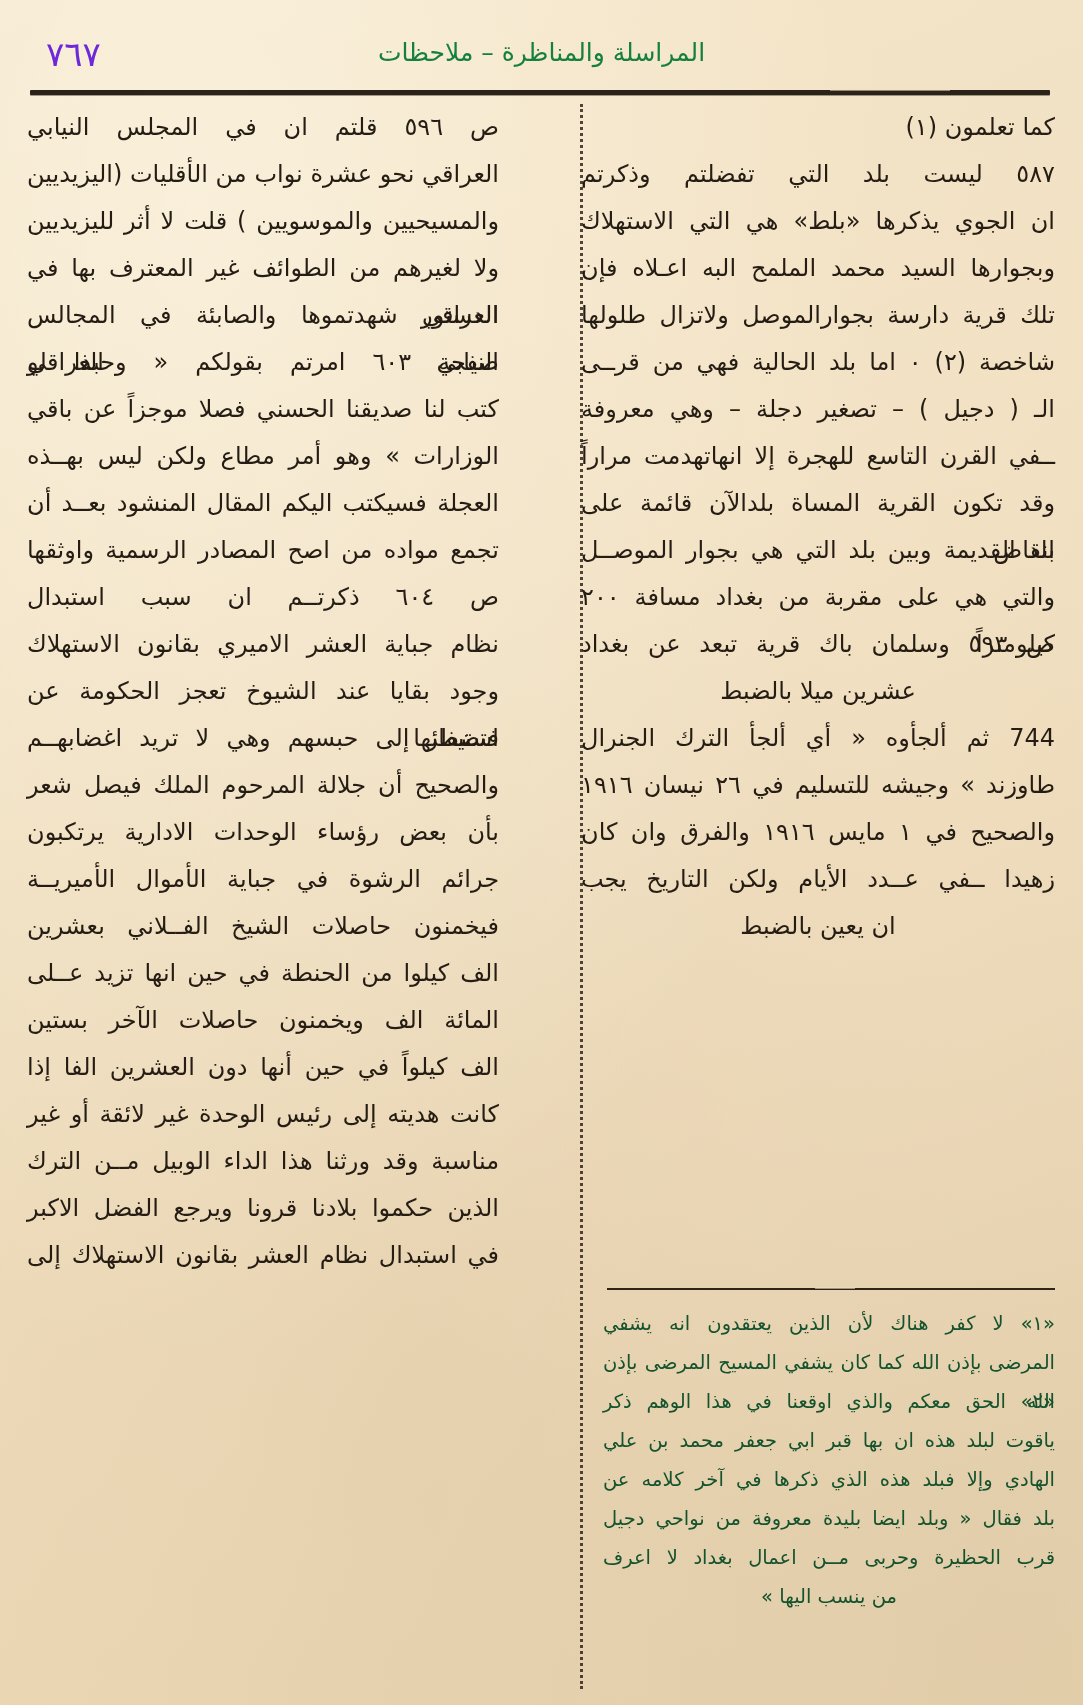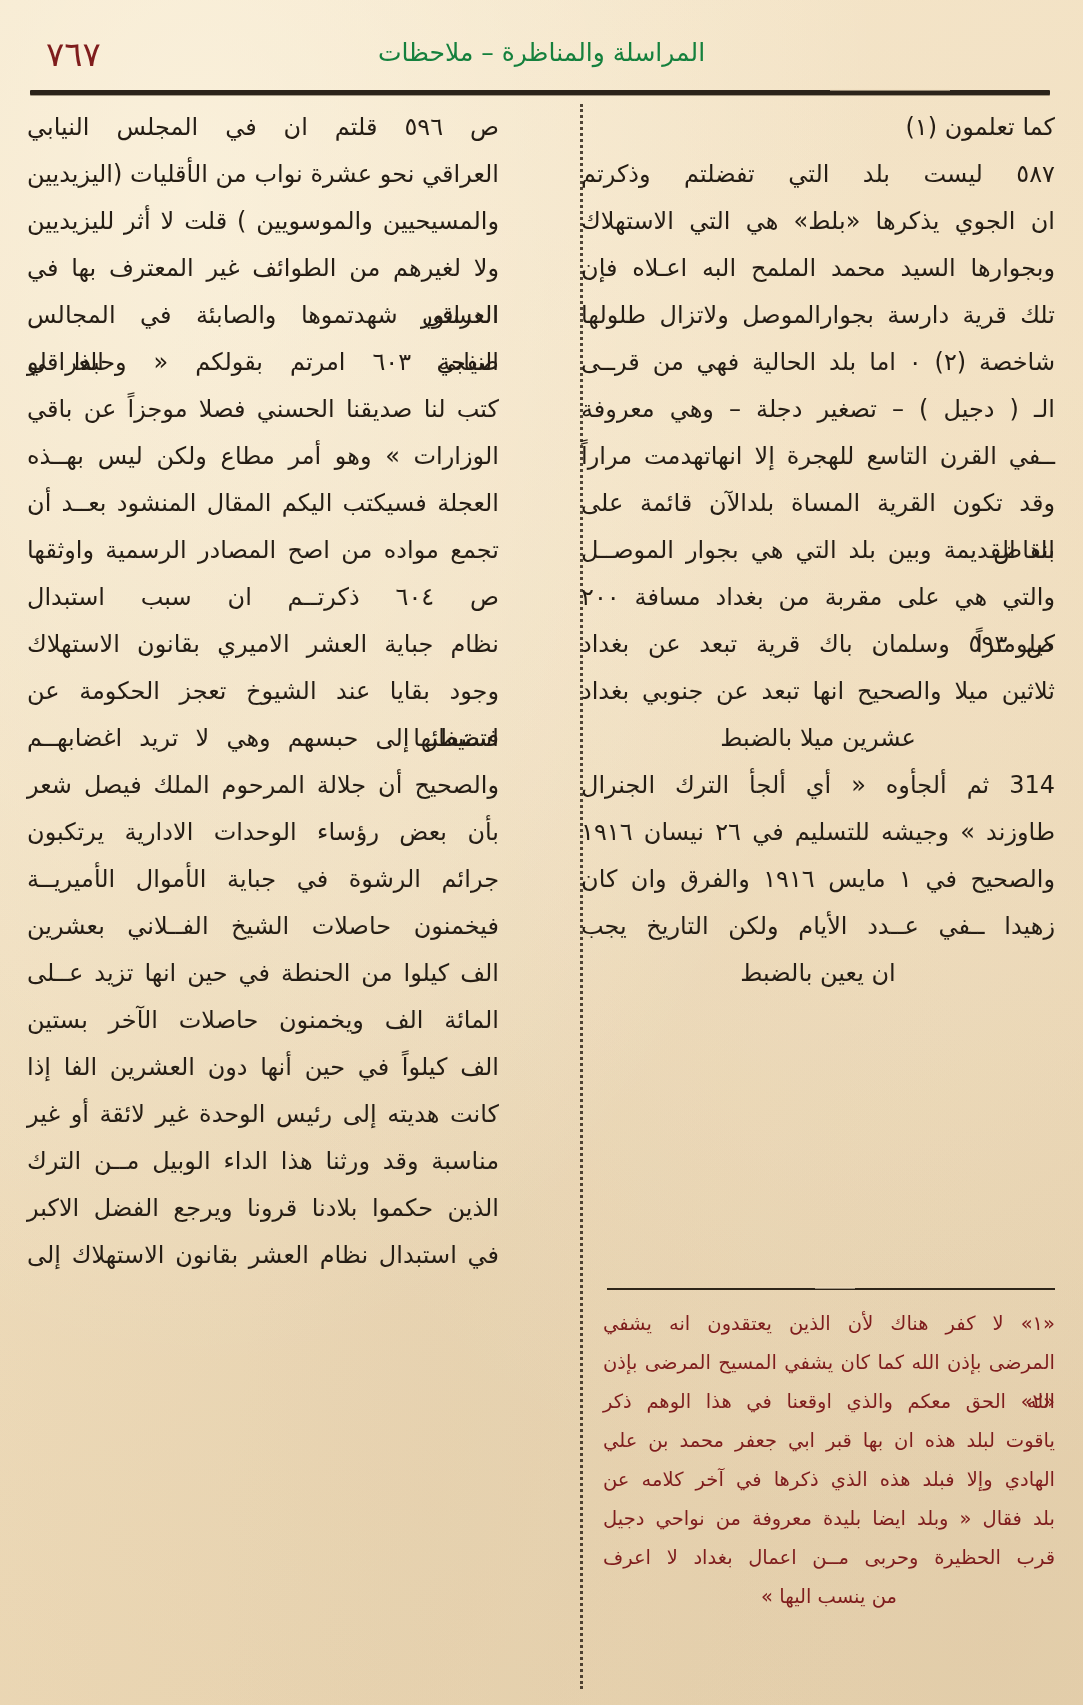--- a/index.html
+++ b/index.html
@@ -23,21 +23,21 @@
     pointer-events:none;
   }
   .page{position:absolute;inset:0;}
 
   
   .header{
     position:absolute;left:0;right:0;top:18px;height:62px;
   }
   .folio{
     position:absolute;left:46px;top:16px;
-    font-size:34px;letter-spacing:2px;color:#7f1d1d;
+    font-size:34px;letter-spacing:2px;color:#6d28d9;
     font-family:"DejaVu Sans","Liberation Sans",sans-serif;
   }
   .running-title{
     position:absolute;left:0;right:0;top:20px;
     text-align:center;
     font-size:25px;color:#15803d;
     font-family:"DejaVu Sans","Liberation Sans",sans-serif;
   }
   .header-rule{
     position:absolute;left:30px;right:33px;top:90px;height:5px;
@@ -93,21 +93,21 @@
   .fn-rule::after{
     content:"";position:absolute;right:200px;top:-1px;width:40px;height:2px;
     background:#efdec0;opacity:.6;
   }
   .footnotes{
     position:absolute;right:0;width:452px;top:1200px;
     direction:rtl;
   }
   .fn-line{
     height:39px;line-height:39px;font-size:19.5px;
-    white-space:nowrap;color:#7f1d1d;
+    white-space:nowrap;color:#14532d;
   }
   .fn-line.jst{white-space:normal;text-align:justify;text-align-last:justify;}
   .fn-line.center{text-align:center;text-align-last:center;}
 
   
   .col-left .tl{letter-spacing:.1px;}
 </style>
 </head>
 <body>
 
@@ -131,23 +131,22 @@
       <div class="tl jst">ان الجوي يذكرها «بلط» هي التي الاستهلاك</div>
       <div class="tl jst">وبجوارها السيد محمد الملمح البه اعـلاه فإن</div>
       <div class="tl jst">تلك قرية دارسة بجوارالموصل ولاتزال طلولها</div>
       <div class="tl jst">شاخصة (٢) ٠ اما بلد الحالية فهي من قرــى</div>
       <div class="tl jst">الـ ( دجيل ) – تصغير دجلة – وهي معروفة</div>
       <div class="tl jst">ــفي القرن التاسع للهجرة إلا انهاتهدمت مراراً</div>
       <div class="tl jst">وقد تكون القرية المساة بلدالآن قائمة على انقاض</div>
       <div class="tl jst">بلد القديمة وبين بلد التي هي بجوار الموصــل</div>
       <div class="tl jst">والتي هي على مقربة من بغداد مسافة ٢٠٠ كيلومتراً</div>
       <div class="tl jst">ص ٥٩٣    وسلمان باك قرية تبعد عن بغداد</div>
-      <div class="tl jst">ثلاثين ميلا والصحيح انها تبعد عن جنوبي بغداد</div>
       <div class="tl center">عشرين ميلا بالضبط</div>
-      <div class="tl jst">314    ثم ألجأوه « أي ألجأ الترك الجنرال</div>
+      <div class="tl jst">744    ثم ألجأوه « أي ألجأ الترك الجنرال</div>
       <div class="tl jst">طاوزند » وجيشه للتسليم في ٢٦ نيسان ١٩١٦</div>
       <div class="tl jst">والصحيح في ١ مايس ١٩١٦ والفرق وان كان</div>
       <div class="tl jst">زهيدا ــفي عــدد الأيام ولكن التاريخ يجب</div>
       <div class="tl center">ان يعين بالضبط</div>
 
       <div class="fn-rule"></div>
       <div class="footnotes">
         <div class="fn-line jst">«١»   لا كفر هناك لأن الذين يعتقدون انه يشفي</div>
         <div class="fn-line jst">المرضى بإذن الله  كما كان يشفي المسيح المرضى بإذن الله</div>
         <div class="fn-line jst">«٢»   الحق معكم والذي اوقعنا في هذا الوهم ذكر</div>

